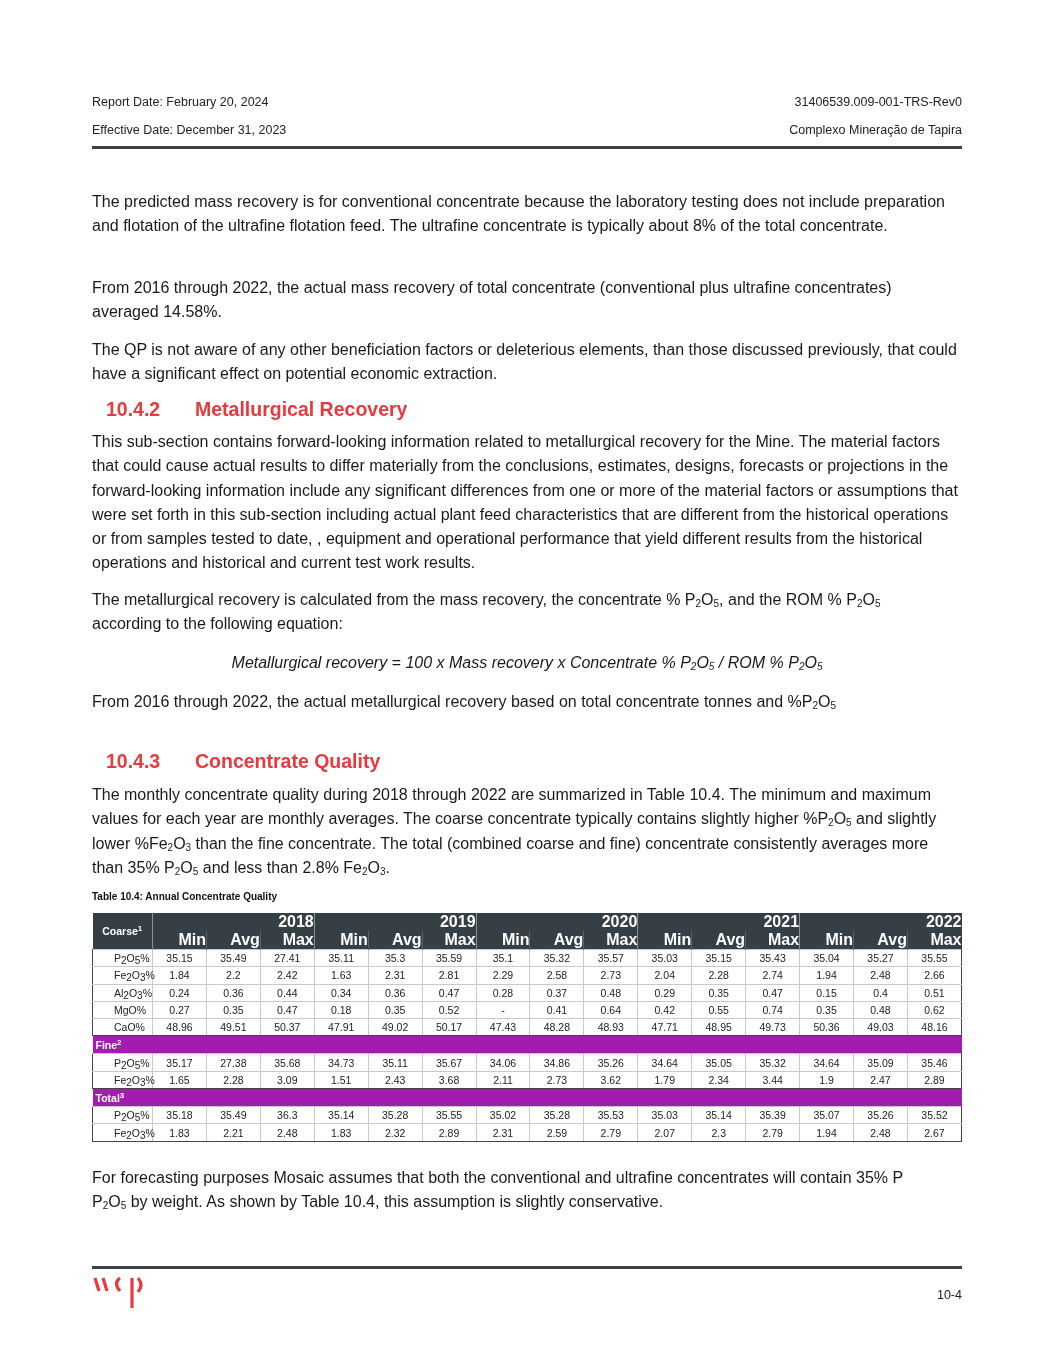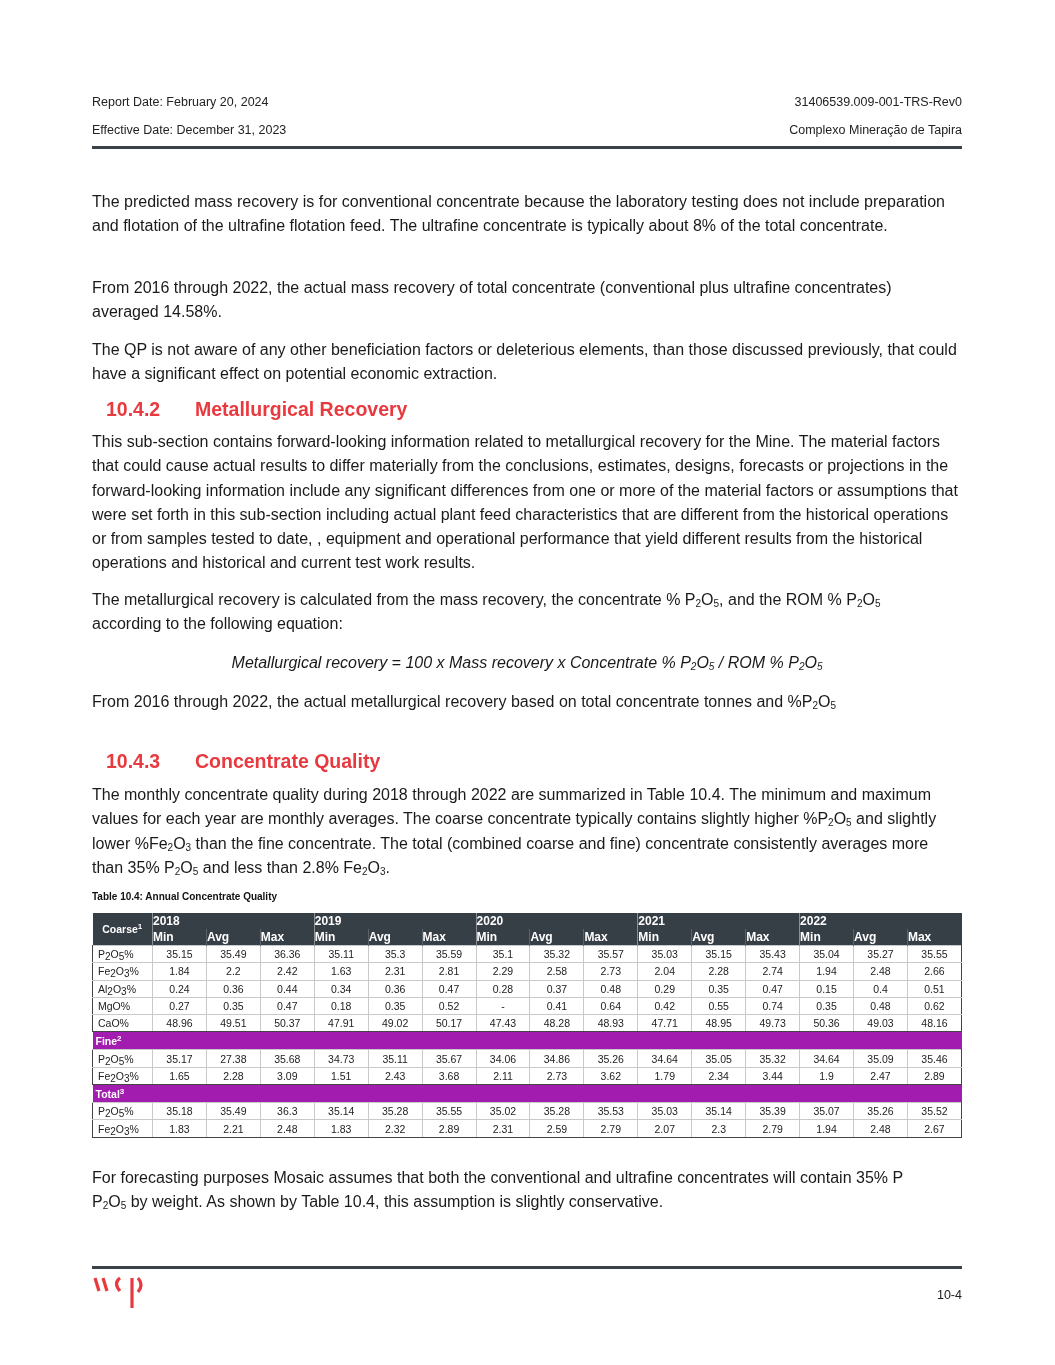--- a/index.html
+++ b/index.html
@@ -14,25 +14,25 @@
   .hrule.top{top:146px;}
   .hrule.bot{top:1266px;}
   p.body{position:absolute;left:0;width:870px;margin:0;font-size:16px;line-height:24.3px;color:#1a1a1a;}
   h3.sec{position:absolute;left:14px;margin:0;font-size:19.5px;font-weight:bold;color:#e8393f;}
   h3.sec .num{display:inline-block;width:89px;}
   .eq{position:absolute;left:0;width:870px;text-align:center;font-style:italic;font-size:16px;}
   sub{font-size:10px;vertical-align:-2px;line-height:0;}
   sup{font-size:8px;vertical-align:4px;line-height:0;}
   .caption{position:absolute;left:0;top:891px;font-size:10px;font-weight:bold;color:#111;}
   table.q{position:absolute;left:0;top:913px;width:870px;border-collapse:collapse;table-layout:fixed;font-size:10.5px;}
-  table.q th{background:#363e46;color:#ffffff;font-weight:bold;font-size:12px;height:16px;padding:0;text-align:left;border-left:1px solid #5a636b;}
+  table.q th{background:#363e46;color:#ffffff;font-weight:bold;font-size:16px;height:16px;padding:0;text-align:right;border-left:1px solid #5a636b;}
   table.q th.yr{border-left:1px solid #8a9096;}
   table.q th.lbl{text-align:center;font-size:10.5px;border-left:none;}
   table.q td{height:16.3px;padding:0;text-align:center;border:1px solid #c9c9c9;color:#222;}
-  table.q td.rl{text-align:left;padding-left:5px;border-left:1.5px solid #444;}
+  table.q td.rl{text-align:left;padding-left:21px;border-left:1.5px solid #444;}
   table.q td.ys{border-left:1.5px solid #444;}
   table.q td.re{border-right:1.5px solid #444;}
   table.q tr.last td{border-bottom:1.5px solid #444;}
   table.q tr.grp td{background:#a21caf;color:#fff;font-weight:bold;text-align:left;padding-left:3px;height:17px;border:none;font-size:10.5px;margin-top:14px;}
   .logo{position:absolute;left:0;top:1275px;width:70px;height:40px;}
   .pnum{position:absolute;right:0;top:1288px;font-size:12.5px;color:#222;}
 </style>
 </head>
 <body>
 
@@ -111,21 +111,21 @@
           <th class="yr">Min</th>
           <th>Avg</th>
           <th>Max</th>
         </tr>
     </thead>
     <tbody id="qbody">
         <tr>
           <td class="rl"><span>P</span><sub>2</sub><span>O</span><sub>5</sub><span>%</span></td>
           <td class="ys">35.15</td>
           <td>35.49</td>
-          <td>36.36</td>
+          <td>27.41</td>
           <td class="ys">35.11</td>
           <td>35.3</td>
           <td>35.59</td>
           <td class="ys">35.1</td>
           <td>35.32</td>
           <td>35.57</td>
           <td class="ys">35.03</td>
           <td>35.15</td>
           <td>35.43</td>
           <td class="ys">35.04</td>

